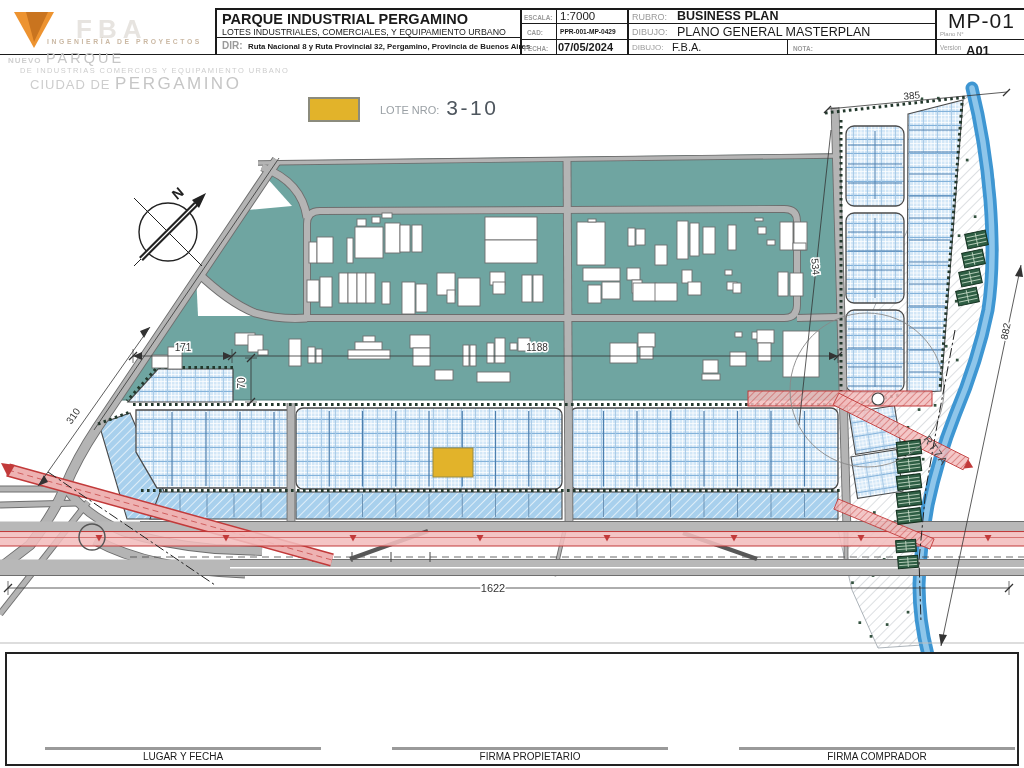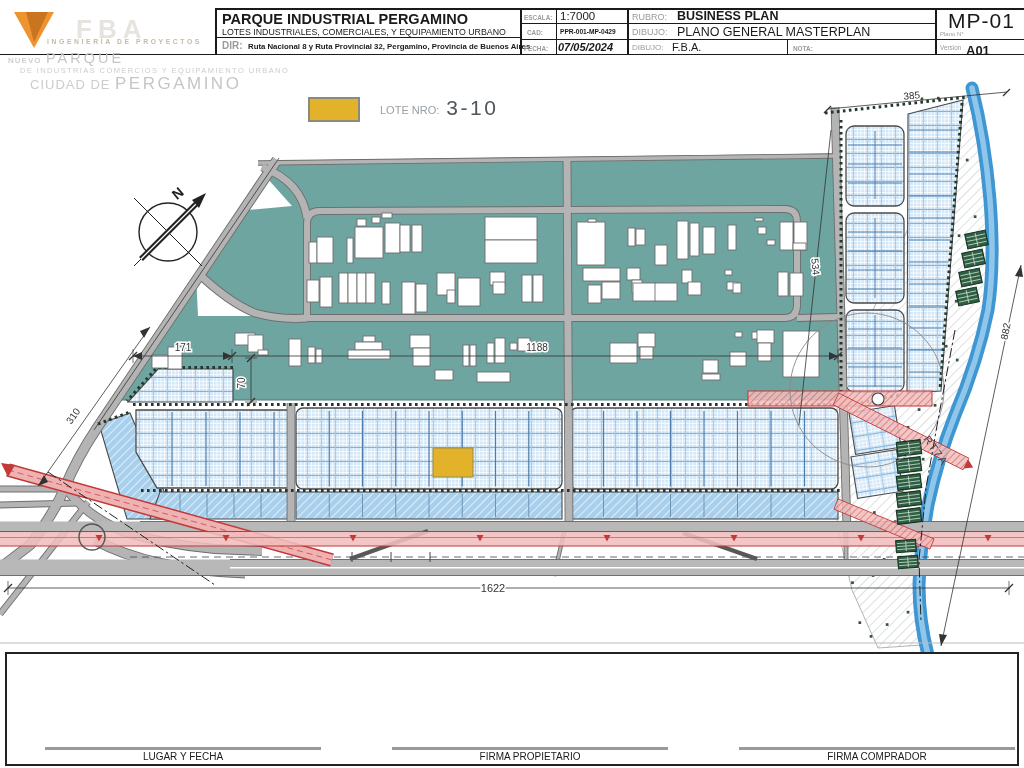--- a/index.html
+++ b/index.html
@@ -540,21 +540,21 @@
   <div class="tb-text" style="left:222px;top:3px;font-size:14.5px;font-weight:bold;">PARQUE INDUSTRIAL PERGAMINO</div>
   <div class="tb-text" style="left:222px;top:19px;font-size:8.8px;">LOTES INDUSTRIALES, COMERCIALES, Y EQUIPAMIENTO URBANO</div>
   <div class="tb-text lbl" style="left:222px;top:32px;font-size:10px;font-weight:bold;color:#9a9a9a;">DIR:</div>
   <div class="tb-text" style="left:248px;top:34px;font-size:7.8px;font-weight:bold;">Ruta Nacional 8 y Ruta Provincial 32, Pergamino, Provincia de Buenos Aires</div>
 
   <div class="tb-text lbl" style="left:524px;top:6px;font-size:6.4px;">ESCALA:</div>
   <div class="tb-text" style="left:560px;top:2px;font-size:11.5px;font-weight:normal;">1:7000</div>
   <div class="tb-text lbl" style="left:527px;top:21px;font-size:6.4px;">CAD:</div>
   <div class="tb-text" style="left:560px;top:20px;font-size:6.6px;font-weight:bold;">PPR-001-MP-0429</div>
   <div class="tb-text lbl" style="left:524px;top:37px;font-size:6.4px;">FECHA:</div>
-  <div class="tb-text" style="left:558px;top:33px;font-size:11px;font-weight:bold;font-style:italic;">07/05/2024</div>
+  <div class="tb-text" style="left:558px;top:33px;font-size:11px;font-weight:bold;">07/05/2024</div>
 
   <div class="tb-text lbl" style="left:632px;top:4px;font-size:9px;font-weight:normal;color:#9a9a9a;">RUBRO:</div>
   <div class="tb-text" style="left:677px;top:1px;font-size:12.5px;font-weight:bold;">BUSINESS PLAN</div>
   <div class="tb-text lbl" style="left:632px;top:19px;font-size:9px;font-weight:normal;color:#9a9a9a;">DIBUJO:</div>
   <div class="tb-text" style="left:677px;top:16.5px;font-size:12.5px;">PLANO GENERAL MASTERPLAN</div>
   <div class="tb-text lbl" style="left:632px;top:35px;font-size:8px;font-weight:normal;color:#9a9a9a;">DIBUJO:</div>
   <div class="tb-text" style="left:672px;top:33px;font-size:11px;">F.B.A.</div>
   <div class="tb-text lbl" style="left:793px;top:37px;font-size:6.4px;">NOTA:</div>
 
   <div class="tb-text" style="left:948px;top:1px;font-size:21px;letter-spacing:1px;">MP-01</div>

